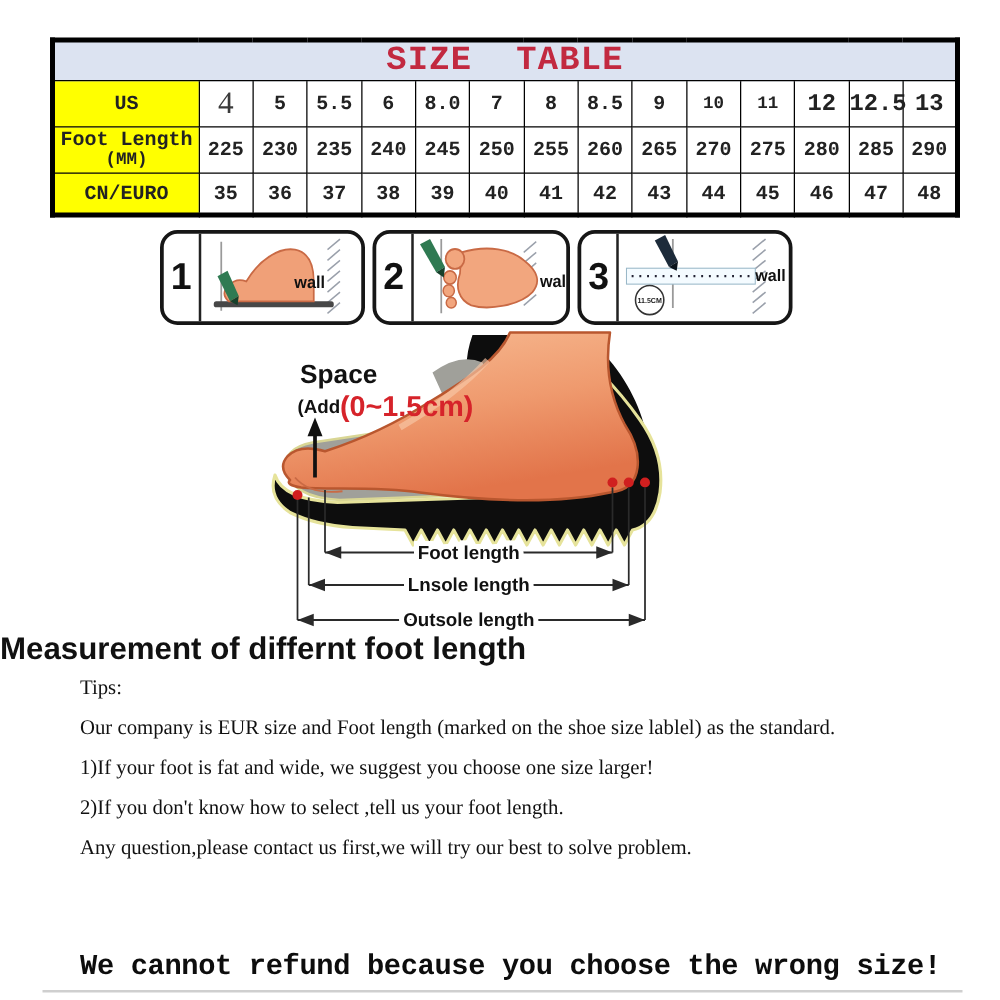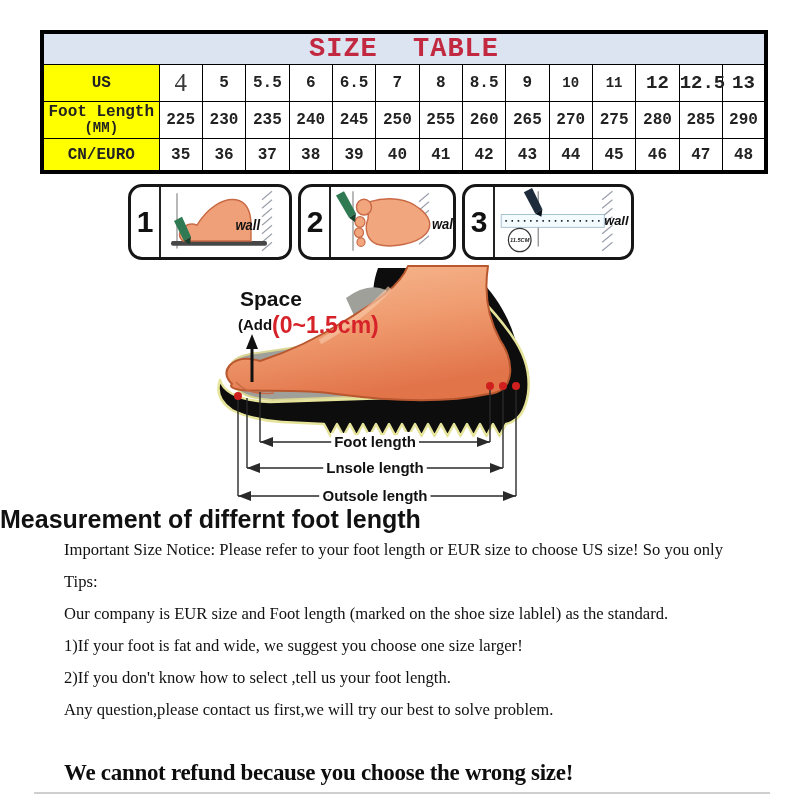--- a/index.html
+++ b/index.html
@@ -25,35 +25,35 @@
 
   
   .panels{position:absolute;left:128px;top:184px;width:506px;height:76px;display:flex;gap:6px;}
   .panel{border:3px solid #161616;border-radius:14px;background:#fff;display:flex;box-sizing:border-box;}
   .panel-1{width:164px;}
   .panel-2{width:158px;}
   .panel-3{width:172px;}
   .panel-num{width:28px;display:flex;align-items:center;justify-content:center;
     font-family:"Liberation Sans",sans-serif;font-weight:700;font-size:30px;color:#111;
     border-right:2px solid #222;}
-  .panel-art{flex:1;position:relative;font-style:italic;}
+  .panel-art{flex:1;position:relative;}
   .panel-art svg{position:absolute;left:0;top:0;width:100%;height:100%;}
 
   
   .foot-svg{position:absolute;left:120px;top:262px;width:560px;height:246px;}
   svg text{font-family:"Liberation Sans",sans-serif;}
 
   .caption{position:absolute;left:0;top:505px;width:760px;
     font-family:"Liberation Sans",sans-serif;font-weight:700;font-size:25px;color:#111;}
 
   
   .notice{position:absolute;left:64px;top:540px;width:700px;}
   .notice p{margin:0;height:32px;font-size:16.6px;color:#111;white-space:nowrap;}
   .final-note{position:absolute;left:64px;top:760px;white-space:nowrap;
-    font-family:Liberation Serif, serif;font-weight:700;font-size:23px;
+    font-family:Liberation Mono, monospace;font-weight:700;font-size:23px;
     letter-spacing:-0.3px;color:#0d0d0d;}
   .bottom-line{position:absolute;left:34px;top:792px;width:736px;height:2px;background:#cfcfcf;}
 </style>
 </head>
 <body>
 
 <div id="page">
 
   <table class="size-table">
     <colgroup>
@@ -62,21 +62,21 @@
     <tbody>
         <tr class="tr-title">
       <td colspan="15">SIZE TABLE</td>
     </tr>
     <tr class="tr-us">
       <td class="lbl">US</td>
       <td>4</td>
       <td>5</td>
       <td>5.5</td>
       <td>6</td>
-      <td>6.5</td>
+      <td>8.0</td>
       <td>7</td>
       <td>8</td>
       <td>8.5</td>
       <td>9</td>
       <td>10</td>
       <td>11</td>
       <td>12</td>
       <td>12.5</td>
       <td>13</td>
     </tr>
@@ -262,21 +262,20 @@
         <polygon points="396,234 383,229 383,239"></polygon>
     </g>
     <text x="255" y="185" text-anchor="middle" font-size="15" font-weight="700" fill="#111" paint-order="stroke" stroke="#ffffff" stroke-width="8">Foot length</text>
     <text x="255" y="211" text-anchor="middle" font-size="15" font-weight="700" fill="#111" paint-order="stroke" stroke="#ffffff" stroke-width="8">Lnsole length</text>
     <text x="255" y="239" text-anchor="middle" font-size="15" font-weight="700" fill="#111" paint-order="stroke" stroke="#ffffff" stroke-width="8">Outsole length</text>
   </svg>
 
   <div class="caption">Measurement of differnt foot length</div>
 
   <div class="notice">
-    <p>Important Size Notice: Please refer to your foot length or EUR size to choose US size! So you only</p>
     <p>Tips:</p>
     <p>Our company is EUR size and Foot length (marked on the shoe size lablel) as the standard.</p>
     <p>1)If your foot is fat and wide, we suggest you choose one size larger!</p>
     <p>2)If you don't know how to select ,tell us your foot length.</p>
     <p>Any question,please contact us first,we will try our best to solve problem.</p>
   </div>
 
   <div class="final-note">We cannot refund because you choose the wrong size!</div>
   <div class="bottom-line"></div>
 

